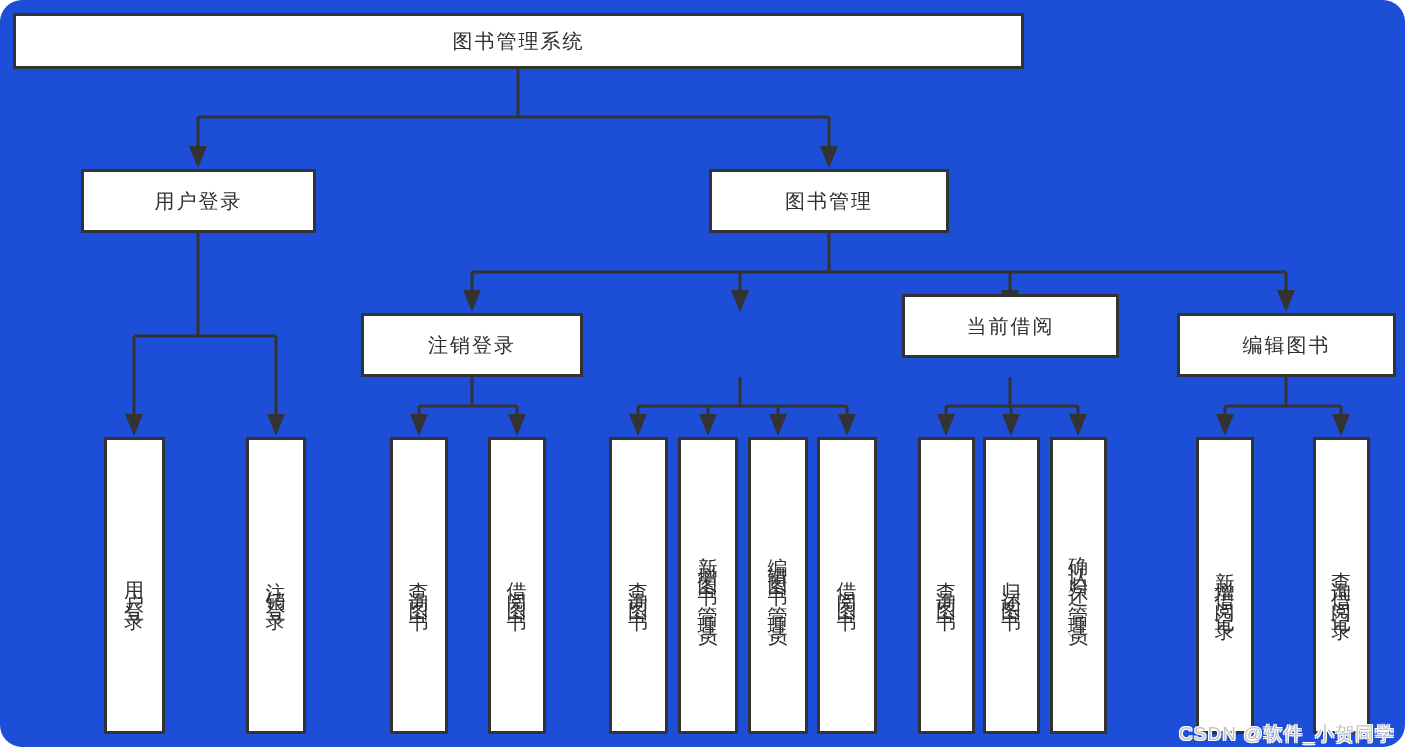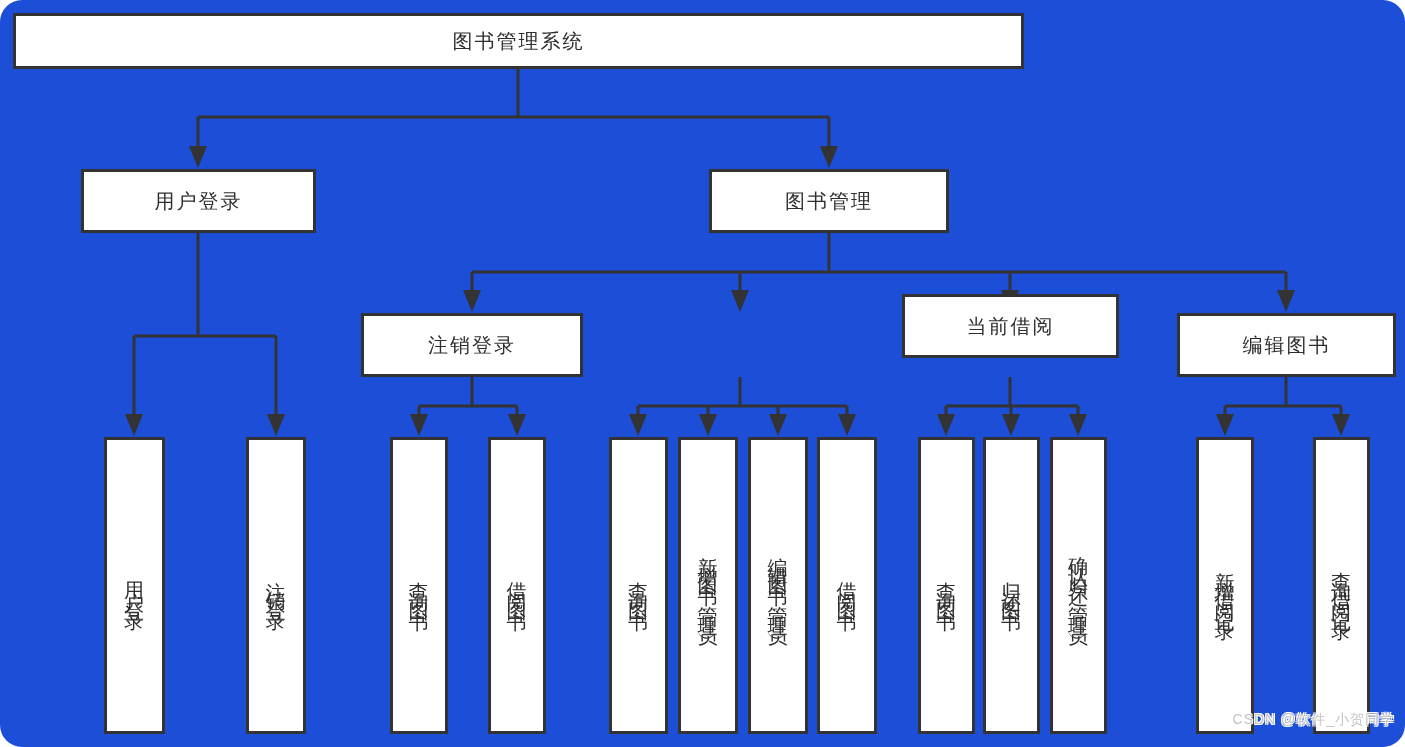--- a/index.html
+++ b/index.html
@@ -42,23 +42,23 @@
     writing-mode: vertical-rl;
     text-orientation: mixed;
     font-size: 20px;
     letter-spacing: 10px;
     line-height: 1;
     font-weight: 500;
   }
   .watermark {
     position: absolute;
     right: 10px;
-    bottom: 18px;
+    bottom: 0;
     z-index: 5;
-    font-size: 14px;
+    font-size: 19px;
     letter-spacing: 1px;
     color: #c3c3c3;
     text-shadow: -1px -1px 0 #ffffff, 1px -1px 0 #ffffff,
                  -1px 1px 0 #ffffff, 1px 1px 0 #ffffff;
     white-space: nowrap;
   }
 </style>
 </head>
 <body>
 

